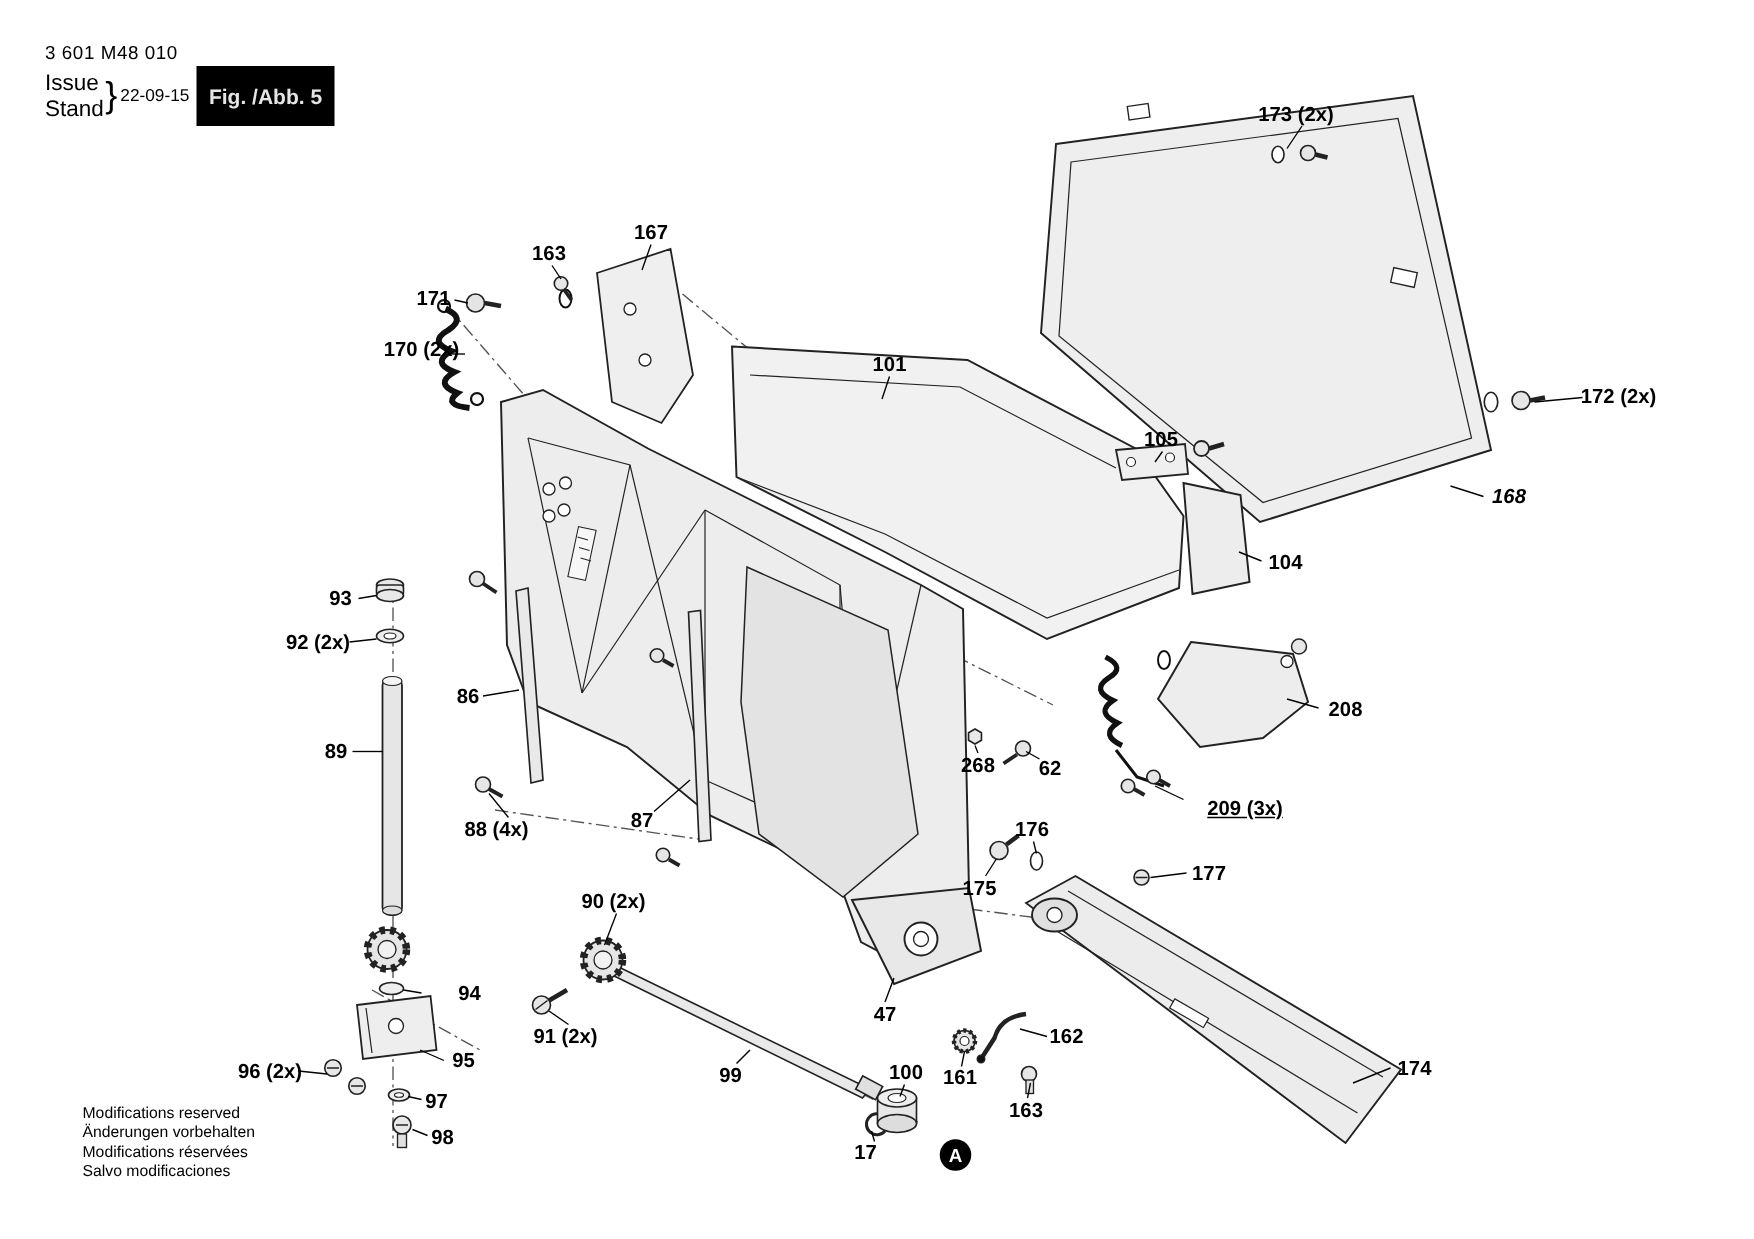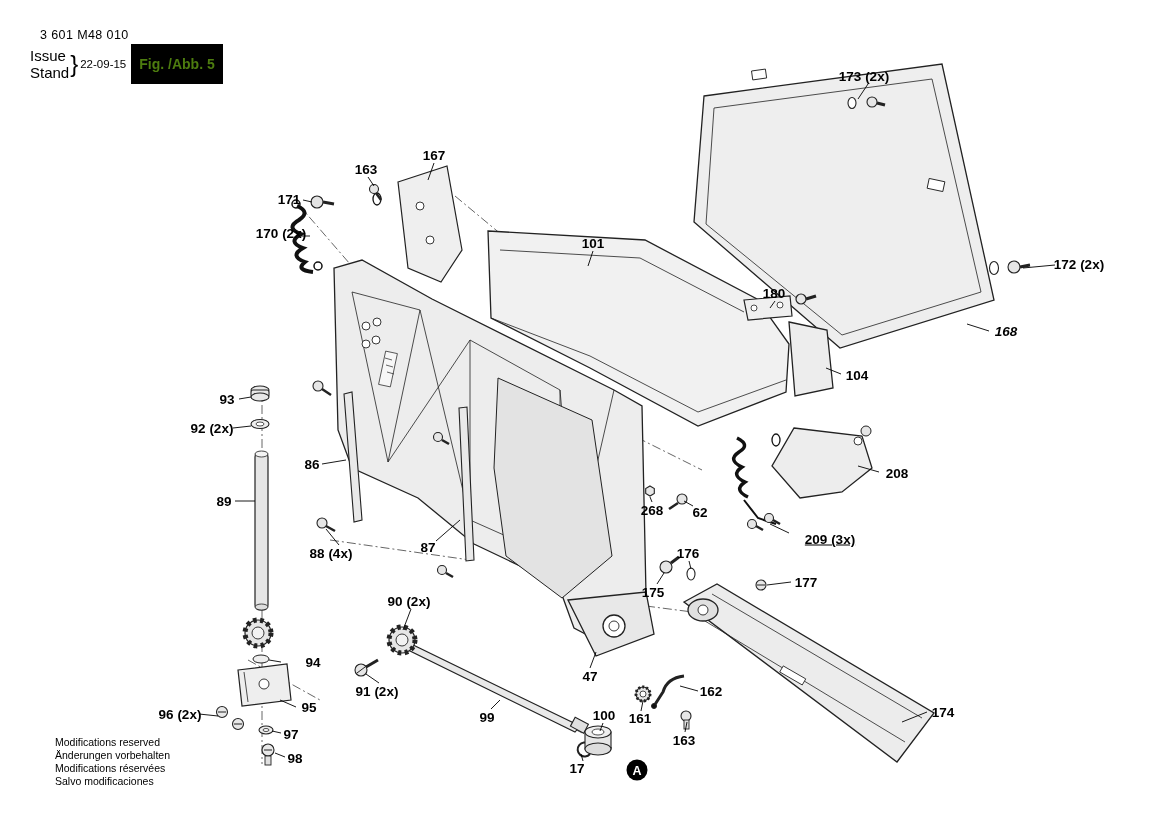--- a/index.html
+++ b/index.html
@@ -2,26 +2,26 @@
 <html><head>
 <meta charset="utf-8">
 <style>
   * { margin:0; padding:0; box-sizing:border-box; }
   html,body { width:1169px; height:826px; background:#ffffff; font-family:"Liberation Sans",sans-serif; color:#000; }
   .page { position:relative; width:1169px; height:826px; overflow:hidden; }
   svg.diagram { position:absolute; left:0; top:0; }
   #callout-layer { position:absolute; left:0; top:0; width:100%; height:100%; pointer-events:none; }
   .callout { position:absolute; transform:translate(-50%,-50%); font-weight:bold; font-size:13.5px; white-space:nowrap; }
   .header { position:absolute; left:30px; top:28px; }
-  .part-no { font-size:12.5px; letter-spacing:.4px;margin-left:10px; }
+  .part-no { font-size:12.5px; letter-spacing:.4px; }
   .issue-row { display:flex; align-items:center; margin-top:2px; }
   .issue-stand { font-size:15px; line-height:1.15; }
   .brace { font-size:24px; font-weight:400; margin:0 2px 0 1px; line-height:1; }
   .date { font-size:11.5px; margin-right:5px; }
-  .fig-box { background:#000; color:#4d7c0f; font-size:14px; font-weight:bold; padding:12px 8px; }
+  .fig-box { background:#000; color:#e5e5e5; font-size:14px; font-weight:bold; padding:12px 8px; }
   .footer { position:absolute; left:55px; top:736px; font-size:10.5px; line-height:1.25; }
   .marker-a { position:absolute; left:637px; top:770px; width:21px; height:21px; background:#000; color:#fff;
               border-radius:50%; transform:translate(-50%,-50%); display:flex; align-items:center;
               justify-content:center; font-weight:bold; font-size:12.5px; }
 </style>
 </head>
 <body>
 
 <div class="page">
 
@@ -295,21 +295,21 @@
   </svg>
 
   <div id="callout-layer">
       <div class="callout" style="left: 864px; top: 76px;">173 (2x)</div>
       <div class="callout" style="left: 434px; top: 155px;">167</div>
       <div class="callout" style="left: 366px; top: 169px;">163</div>
       <div class="callout" style="left: 289px; top: 199px;">171</div>
       <div class="callout" style="left: 281px; top: 233px;">170 (2x)</div>
       <div class="callout" style="left: 593px; top: 243px;">101</div>
       <div class="callout" style="left: 1079px; top: 264px;">172 (2x)</div>
-      <div class="callout" style="left: 774px; top: 293px;">180</div>
+      <div class="callout" style="left: 774px; top: 293px;">105</div>
       <div class="callout" style="left: 1006px; top: 331px; font-style: italic;">168</div>
       <div class="callout" style="left: 857px; top: 375px;">104</div>
       <div class="callout" style="left: 227px; top: 399px;">93</div>
       <div class="callout" style="left: 212px; top: 428px;">92 (2x)</div>
       <div class="callout" style="left: 312px; top: 464px;">86</div>
       <div class="callout" style="left: 897px; top: 473px;">208</div>
       <div class="callout" style="left: 224px; top: 501px;">89</div>
       <div class="callout" style="left: 652px; top: 510px;">268</div>
       <div class="callout" style="left: 700px; top: 512px;">62</div>
       <div class="callout" style="left: 830px; top: 539px; text-decoration: underline;">209 (3x)</div>

